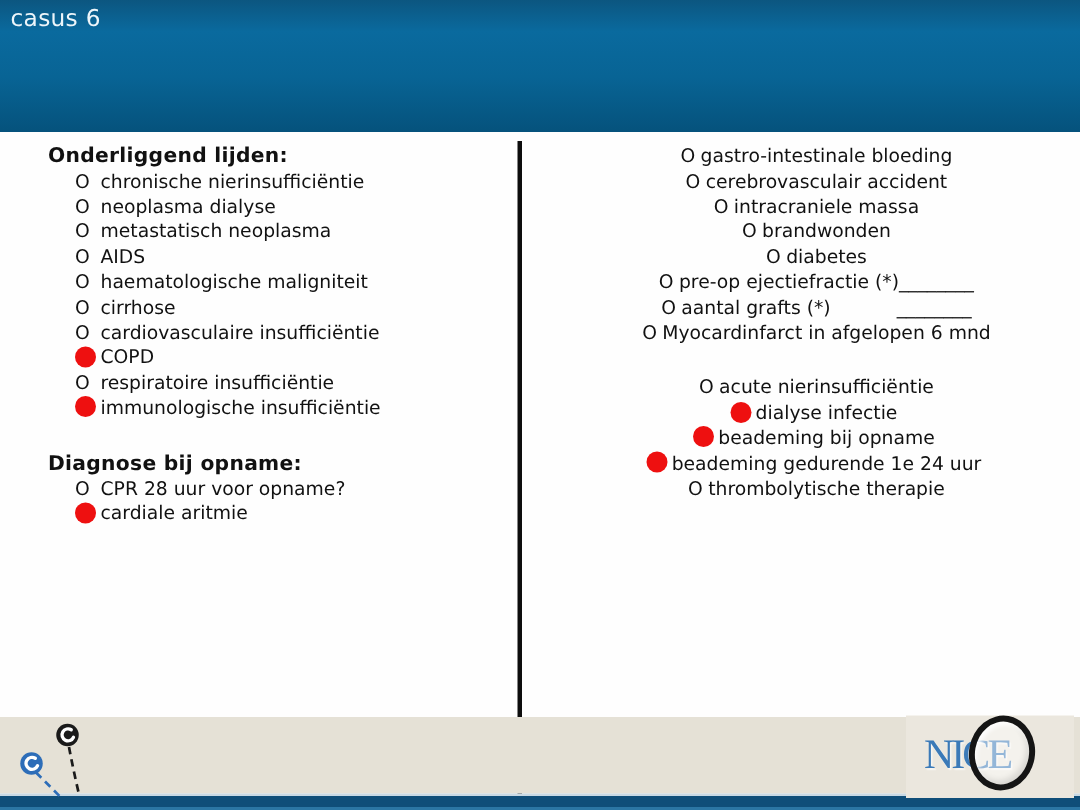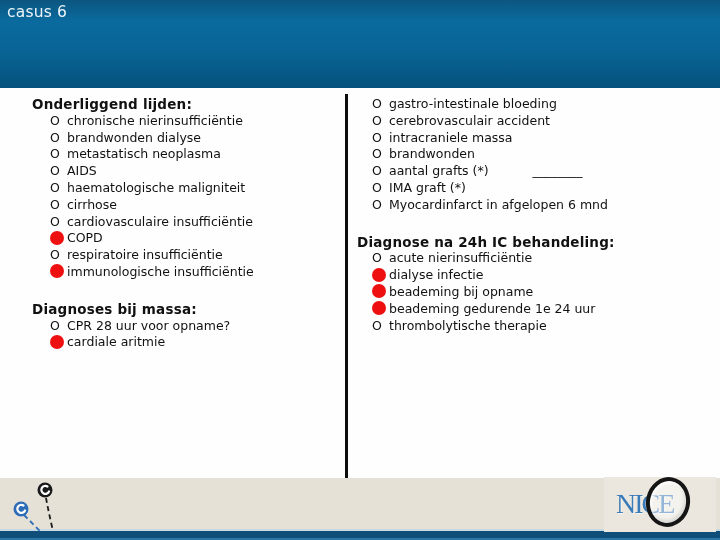--- a/index.html
+++ b/index.html
@@ -39,21 +39,21 @@
     background: #0d0d0d;
   }
   
   .col {
     position: absolute;
     top: 96px;
     font-size: 12.5px;
     line-height: 16.8px;
   }
   .col-left  { left: 32px;  width: 300px; }
-  .col-right { left: 357px; width: 356px; }
+  .col-right { left: 357px; width: 356px; text-align: center; }
   .section:not(:first-child) { margin-top: 20px; }
   .section-heading {
     font-weight: bold;
     font-size: 13.5px;
     letter-spacing: 0.2px;
     white-space: nowrap;
   }
   .item { white-space: nowrap; }
   .col-left  .item { padding-left: 18px; }
   .col-right .item { padding-left: 15px; }
@@ -130,48 +130,48 @@
   <div class="header">
     <div class="header-title">casus 6</div>
   </div>
 
   <div class="divider"></div>
 
   <div class="col col-left">
       <div class="section">
         <div class="section-heading">Onderliggend lijden:</div>
         <div class="item"><span class="bullet">O</span><span class="item-label">chronische nierinsufficiëntie</span></div>
-        <div class="item"><span class="bullet">O</span><span class="item-label">brandwonden dialyse</span></div>
+        <div class="item"><span class="bullet">O</span><span class="item-label">neoplasma dialyse</span></div>
         <div class="item"><span class="bullet">O</span><span class="item-label">metastatisch neoplasma</span></div>
         <div class="item"><span class="bullet">O</span><span class="item-label">AIDS</span></div>
         <div class="item"><span class="bullet">O</span><span class="item-label">haematologische maligniteit</span></div>
         <div class="item"><span class="bullet">O</span><span class="item-label">cirrhose</span></div>
         <div class="item"><span class="bullet">O</span><span class="item-label">cardiovasculaire insufficiëntie</span></div>
         <div class="item"><span class="dot"></span><span class="item-label">COPD</span></div>
         <div class="item"><span class="bullet">O</span><span class="item-label">respiratoire insufficiëntie</span></div>
         <div class="item"><span class="dot"></span><span class="item-label">immunologische insufficiëntie</span></div>
       </div>
       <div class="section">
-        <div class="section-heading">Diagnoses bij massa:</div>
+        <div class="section-heading">Diagnose bij opname:</div>
         <div class="item"><span class="bullet">O</span><span class="item-label">CPR 28 uur voor opname?</span></div>
         <div class="item"><span class="dot"></span><span class="item-label">cardiale aritmie</span></div>
       </div>
     </div>
   <div class="col col-right">
       <div class="section">
         <div class="item"><span class="bullet">O</span><span class="item-label">gastro-intestinale bloeding</span></div>
         <div class="item"><span class="bullet">O</span><span class="item-label">cerebrovasculair accident</span></div>
         <div class="item"><span class="bullet">O</span><span class="item-label">intracraniele massa</span></div>
         <div class="item"><span class="bullet">O</span><span class="item-label">brandwonden</span></div>
+        <div class="item"><span class="bullet">O</span><span class="item-label">diabetes</span></div>
+        <div class="item"><span class="bullet">O</span><span class="item-label">pre-op ejectiefractie (*)________</span></div>
         <div class="item"><span class="bullet">O</span><span class="item-label">aantal grafts (*)</span><span class="blank-gap">________</span></div>
-        <div class="item"><span class="bullet">O</span><span class="item-label">IMA graft (*)</span></div>
         <div class="item"><span class="bullet">O</span><span class="item-label">Myocardinfarct in afgelopen 6 mnd</span></div>
       </div>
       <div class="section">
-        <div class="section-heading">Diagnose na 24h IC behandeling:</div>
         <div class="item"><span class="bullet">O</span><span class="item-label">acute nierinsufficiëntie</span></div>
         <div class="item"><span class="dot"></span><span class="item-label">dialyse infectie</span></div>
         <div class="item"><span class="dot"></span><span class="item-label">beademing bij opname</span></div>
         <div class="item"><span class="dot"></span><span class="item-label">beademing gedurende 1e 24 uur</span></div>
         <div class="item"><span class="bullet">O</span><span class="item-label">thrombolytische therapie</span></div>
       </div>
     </div>
 
   <div class="footer-strip"></div>
   <div class="bottom-bar"></div>

